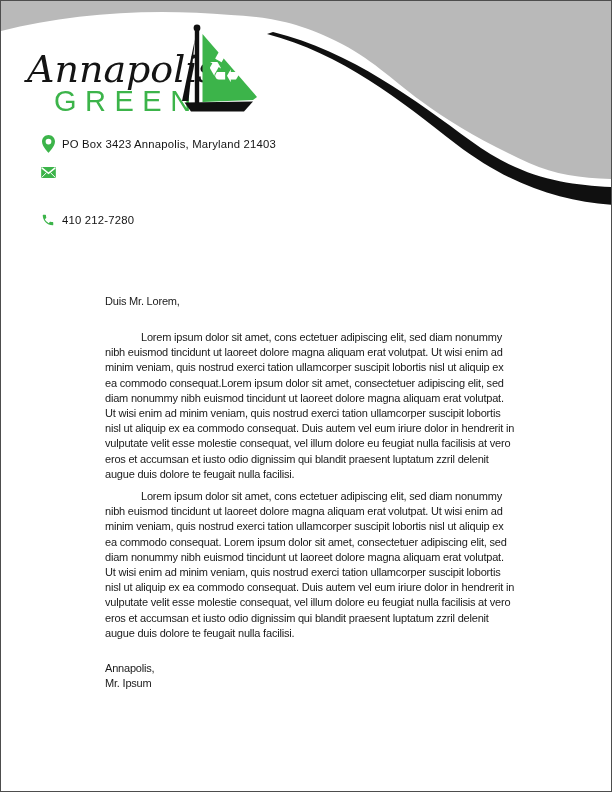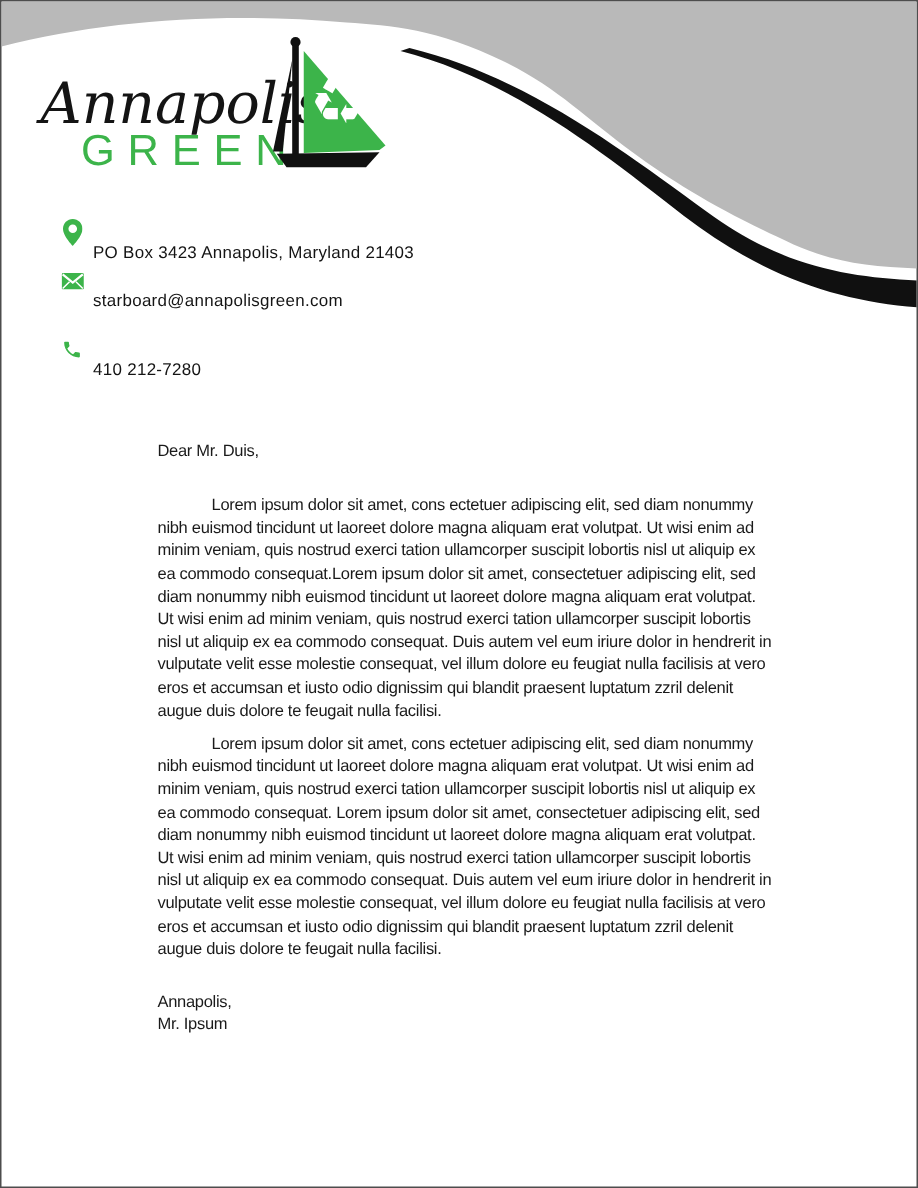--- a/index.html
+++ b/index.html
@@ -23,21 +23,20 @@
   .boat-svg{position:absolute;top:0;left:0;}
   .contact{position:absolute;left:33px;top:0;}
   .c-row{position:absolute;left:0;display:flex;align-items:center;}
   .c-row-1{top:134px;}
   .c-row-2{top:166px;}
   .c-row-3{top:212px;}
   .c-icon{width:28px;display:flex;justify-content:center;align-items:center;}
   .c-text{
     font-size:11.3px;letter-spacing:0.2px;color:#141414;font-weight:400;
     white-space:nowrap;
-    margin-top:28px;
   }
   .letter-text{
     position:absolute;left:104px;color:#1a1a1a;
     font-size:11px;line-height:15.2px;letter-spacing:-0.2px;
     white-space:pre-line;
   }
   .salutation{top:293px;}
   .para{text-indent:36px;}
   .para-1{top:329px;}
   .para-2{top:488px;}
@@ -88,36 +87,35 @@
       <span class="c-text">PO Box 3423 Annapolis, Maryland 21403</span>
     </div>
     <div class="c-row c-row-2">
       <span class="c-icon">
         <svg width="15" height="11" viewBox="0 0 24 18">
           <rect width="24" height="18" rx="1.5" fill="#3cb44a"></rect>
           <path d="M1,1.5 L12,10.5 L23,1.5" fill="none" stroke="#ffffff" stroke-width="2.4"></path>
           <path d="M1,17 L8.5,9.5 M23,17 L15.5,9.5" fill="none" stroke="#ffffff" stroke-width="1.6"></path>
         </svg>
       </span>
-      <span class="c-text">starboard@annapolisgreen.com</span>
     </div>
     <div class="c-row c-row-3">
       <span class="c-icon">
         <svg width="14" height="14" viewBox="0 0 24 24">
           <path d="M6.62,10.79 c1.44,2.83 3.76,5.14 6.59,6.59 l2.2,-2.2 c0.27,-0.27 0.67,-0.36 1.02,-0.24
                    c1.12,0.37 2.33,0.57 3.57,0.57 c0.55,0 1,0.45 1,1 V20 c0,0.55 -0.45,1 -1,1
                    C10.61,21 3,13.39 3,4 c0,-0.55 0.45,-1 1,-1 h3.5 c0.55,0 1,0.45 1,1
                    c0,1.25 0.2,2.45 0.57,3.57 c0.11,0.35 0.03,0.74 -0.25,1.02 l-2.2,2.2 Z" fill="#3cb44a"></path>
         </svg>
       </span>
       <span class="c-text">410 212-7280</span>
     </div>
   </div>
 
-  <div class="letter-text salutation">Dear Mr. Duis,</div>
+  <div class="letter-text salutation">Duis Mr. Lorem,</div>
 
   <div class="letter-text para para-1">Lorem ipsum dolor sit amet, cons ectetuer adipiscing elit, sed diam nonummy
 nibh euismod tincidunt ut laoreet dolore magna aliquam erat volutpat. Ut wisi enim ad
 minim veniam, quis nostrud exerci tation ullamcorper suscipit lobortis nisl ut aliquip ex
 ea commodo consequat.Lorem ipsum dolor sit amet, consectetuer adipiscing elit, sed
 diam nonummy nibh euismod tincidunt ut laoreet dolore magna aliquam erat volutpat.
 Ut wisi enim ad minim veniam, quis nostrud exerci tation ullamcorper suscipit lobortis
 nisl ut aliquip ex ea commodo consequat. Duis autem vel eum iriure dolor in hendrerit in
 vulputate velit esse molestie consequat, vel illum dolore eu feugiat nulla facilisis at vero
 eros et accumsan et iusto odio dignissim qui blandit praesent luptatum zzril delenit

